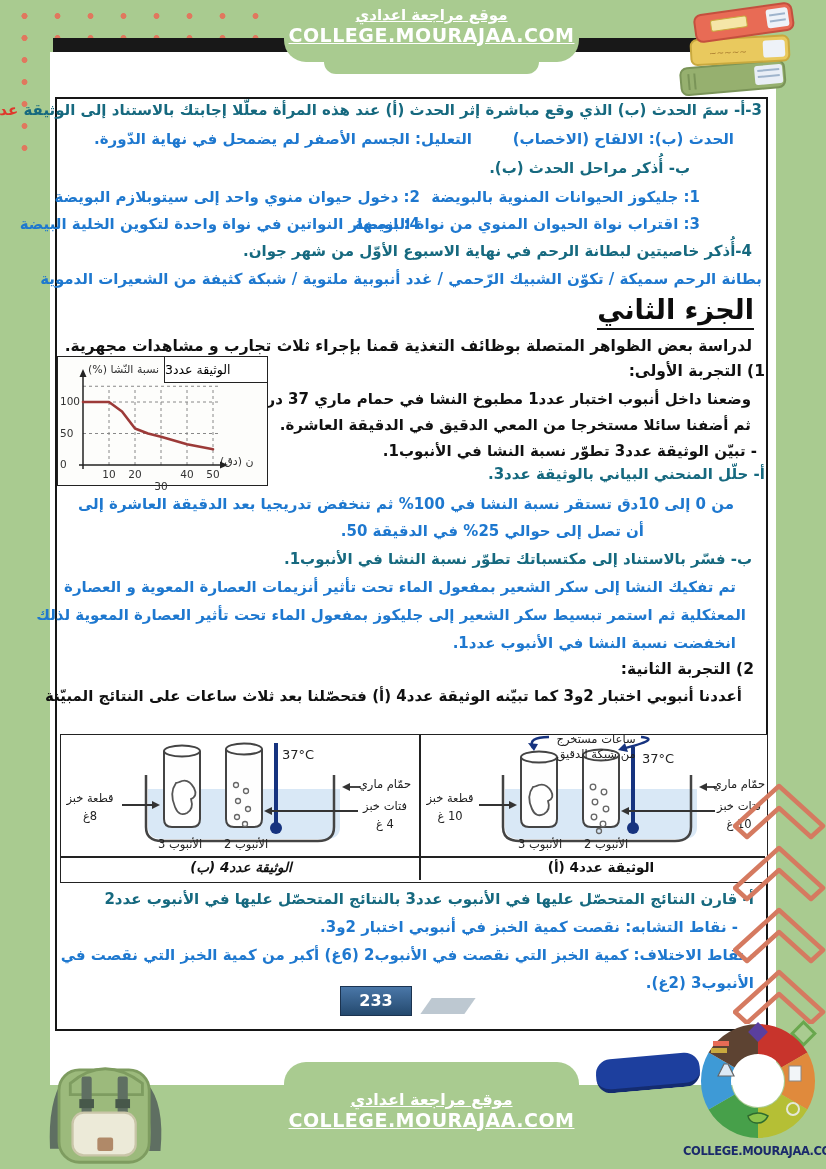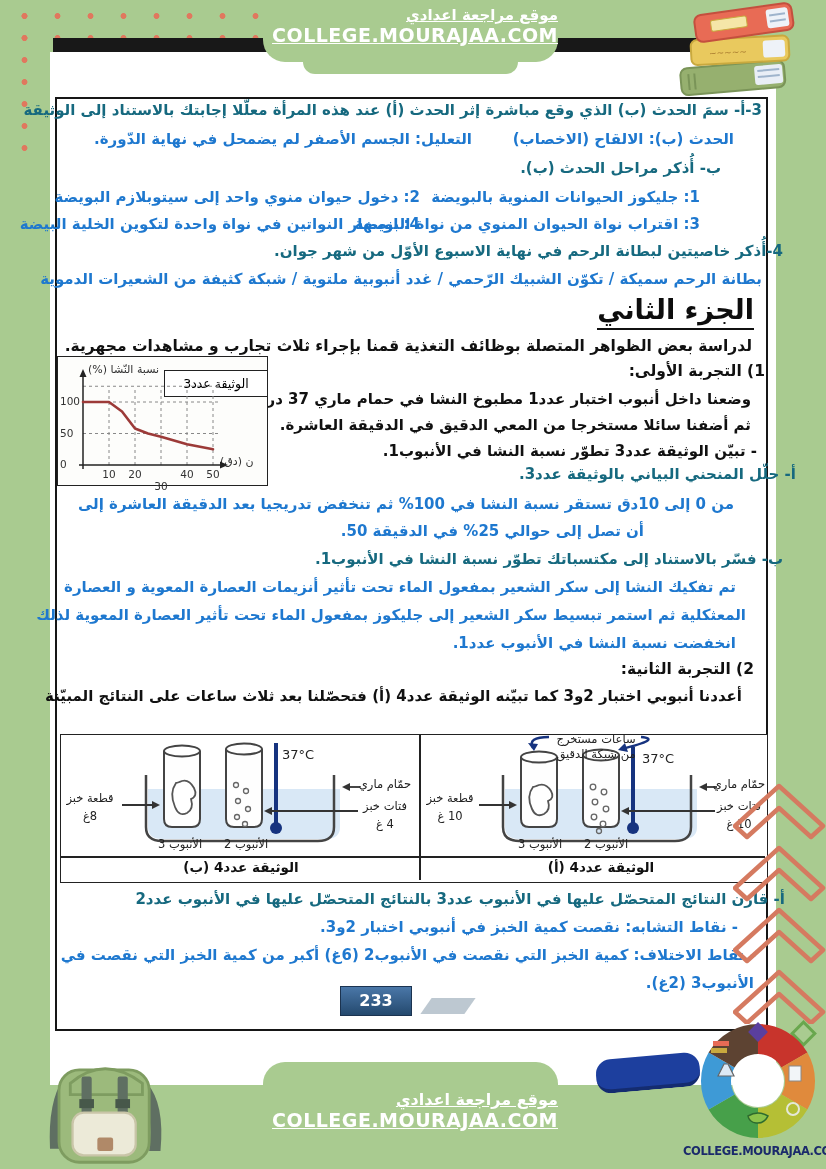--- a/index.html
+++ b/index.html
@@ -1,27 +1,27 @@
 <!DOCTYPE html>
 <html lang="ar"><head>
 <meta charset="utf-8">
 <style>
   html,body{margin:0;padding:0;}
   #page{position:relative;width:826px;height:1169px;background:#a9cb90;overflow:hidden;
         font-family:"DejaVu Sans",sans-serif;}
   .abs{position:absolute;}
   .t{position:absolute;font-weight:bold;direction:rtl;text-align:right;white-space:nowrap;
      font-size:15px;font-family:"DejaVu Sans",sans-serif;color:#111;}
-  .teal{color:#16697f;margin-left:31px;}
+  .teal{color:#16697f;}
   .blue{color:#1e78cf;text-align:right;}
   .red{color:#df382c;}
   .dots{background-image:radial-gradient(circle,#e0785e 2.6px,rgba(0,0,0,0) 3.3px);
         background-size:33px 22px;background-position:8px 5px;}
   .whitepage{background:#ffffff;}
-  .tab{background:#a9cb90;text-align:right;}
+  .tab{background:#a9cb90;text-align:center;margin-left:21px;}
   .tab .ar{color:#fff;font-weight:bold;font-size:15px;text-decoration:underline;direction:rtl;}
   .tab .url{color:#fff;font-weight:bold;font-size:19px;text-decoration:underline;letter-spacing:.5px;}
   .cbox{border:2px solid #161616;background:#fff;}
   .heading{font-size:27px;font-weight:bold;color:#0d0d0d;}
   .heading span{display:inline-block;border-bottom:2.5px solid #111;padding-bottom:3px;}
   .chartlbl{position:absolute;font-size:11px;color:#333;white-space:nowrap;direction:rtl;}
   .xtick{position:absolute;top:111px;width:16px;text-align:center;font-size:10.5px;color:#333;}
   .ytick{position:absolute;left:2px;width:20px;text-align:left;font-size:10.5px;color:#333;}
   .dlabel{position:absolute;font-size:11.5px;color:#222;direction:rtl;text-align:center;white-space:nowrap;}
   .caption{position:absolute;font-size:13.5px;font-weight:bold;color:#111;direction:rtl;
@@ -98,21 +98,21 @@
   <div class="t blue" style="left:62px;top:270px;width:700px;text-align:center;">بطانة الرحم سميكة / تكوّن الشبيك الرّحمي / غدد أنبوبية ملتوية / شبكة كثيفة من الشعيرات الدموية</div>
   <div class="t" style="left:62px;top:337px;width:700px;padding-right:10px;box-sizing:border-box;font-size:15.5px;">لدراسة بعض الظواهر المتصلة بوظائف التغذية قمنا بإجراء ثلاث تجارب و مشاهدات مجهرية.</div>
 
   <div class="t" style="left:280px;top:362px;width:485px;font-size:15.5px;">1) التجربة الأولى:</div>
   <div class="t" style="left:280px;top:390px;width:485px;padding-right:14px;box-sizing:border-box;">وضعنا داخل أنبوب اختبار عدد1 مطبوخ النشا في حمام ماري 37 درجة</div>
   <div class="t" style="left:280px;top:416px;width:485px;padding-right:14px;box-sizing:border-box;">ثم أضفنا سائلا مستخرجا من المعي الدقيق في الدقيقة العاشرة.</div>
   <div class="t" style="left:280px;top:442px;width:485px;padding-right:8px;box-sizing:border-box;">- تبيّن الوثيقة عدد3 تطوّر نسبة النشا في الأنبوب1.</div>
   <div class="t teal" style="left:280px;top:465px;width:485px;">أ- حلّل المنحني البياني بالوثيقة عدد3.</div>
 
   <div class="abs" style="left:57px;top:356px;width:211px;height:130px;border:1.5px solid #222;background:#fdfdfb;box-sizing:border-box;">
-    <div class="abs" style="right:-1px;top:-1px;width:104px;height:27px;border:1.5px solid #222;background:#fff;text-align:center;line-height:25px;font-size:12.5px;direction:rtl;box-sizing:border-box;margin-top:14px;">الوثيقة عدد3</div>
+    <div class="abs" style="right:-1px;top:-1px;width:104px;height:27px;border:1.5px solid #222;background:#fff;text-align:left;line-height:25px;font-size:12.5px;direction:rtl;box-sizing:border-box;">الوثيقة عدد3</div>
     <div class="chartlbl" style="left:30px;top:6px;">نسبة النّشا (%)</div>
     <div class="chartlbl" style="left:162px;top:98px;">ن (دق)</div>
     <svg id="chart-svg" width="208" height="127" viewBox="0 0 208 127" style="position:absolute;left:0;top:0;">
       <g stroke="#888" stroke-width="1" stroke-dasharray="3,3" id="chart-grid">
           <line x1="25" x2="160" y1="76.5" y2="76.5"></line>
           <line x1="25" x2="160" y1="45" y2="45"></line>
           <line x1="25" x2="160" y1="29.25" y2="29.25"></line>
           <line x1="51" x2="51" y1="108" y2="30"></line>
           <line x1="77" x2="77" y1="108" y2="30"></line>
           <line x1="103" x2="103" y1="108" y2="30"></line>
@@ -189,21 +189,21 @@
       </svg>
       <div class="dlabel" style="left:221px;top:12px;font-size:13px;direction:ltr;">37°C</div>
       <div class="dlabel" style="left:296px;top:42px;width:56px;">حمّام ماري</div>
       <div class="dlabel" style="left:296px;top:64px;width:56px;">فتات خبز</div>
       <div class="dlabel" style="left:296px;top:82px;width:56px;">4 غ</div>
       <div class="dlabel" style="left:0;top:56px;width:58px;">قطعة خبز</div>
       <div class="dlabel" style="left:0;top:74px;width:58px;">8غ</div>
       <div class="dlabel" style="left:88px;top:102px;width:62px;">الأنبوب 3</div>
       <div class="dlabel" style="left:154px;top:102px;width:62px;">الأنبوب 2</div>
     </div>
-    <div class="caption" style="left:40px;top:124px;width:280px;">الوثيقة عدد4 (ب)</div>
+    <div class="caption" style="left:40px;top:124px;width:280px;font-style:italic;">الوثيقة عدد4 (ب)</div>
 
     <div class="abs" style="left:360px;top:0;width:346px;height:121px;">
       <svg width="352" height="120" viewBox="0 0 352 120" style="position:absolute;left:0;top:0;">
         <path d="M84,54 h192 v38 q0,12 -14,12 h-164 q-14,0 -14,-12 z" fill="#d9e8f6"></path>
         <path d="M82,40 v52 q0,14 16,14 h156 q16,0 16,-14 v-52" fill="none" stroke="#444" stroke-width="2.5"></path>
         <g>
           <path d="M100,22 v62 q0,8 8,8 h20 q8,0 8,-8 v-62" fill="#fefefe" stroke="#444" stroke-width="2"></path>
           <ellipse cx="118" cy="22" rx="18" ry="5.5" fill="#fff" stroke="#444" stroke-width="2"></ellipse>
           <path d="M112,52 q-7,9 -1,22 q4,9 12,5 q7,-4 4,-13 q7,-3 3,-10 q-5,-8 -12,-6 q-5,2 -6,2 z" fill="#fff" stroke="#555" stroke-width="1.8"></path>
         </g>

